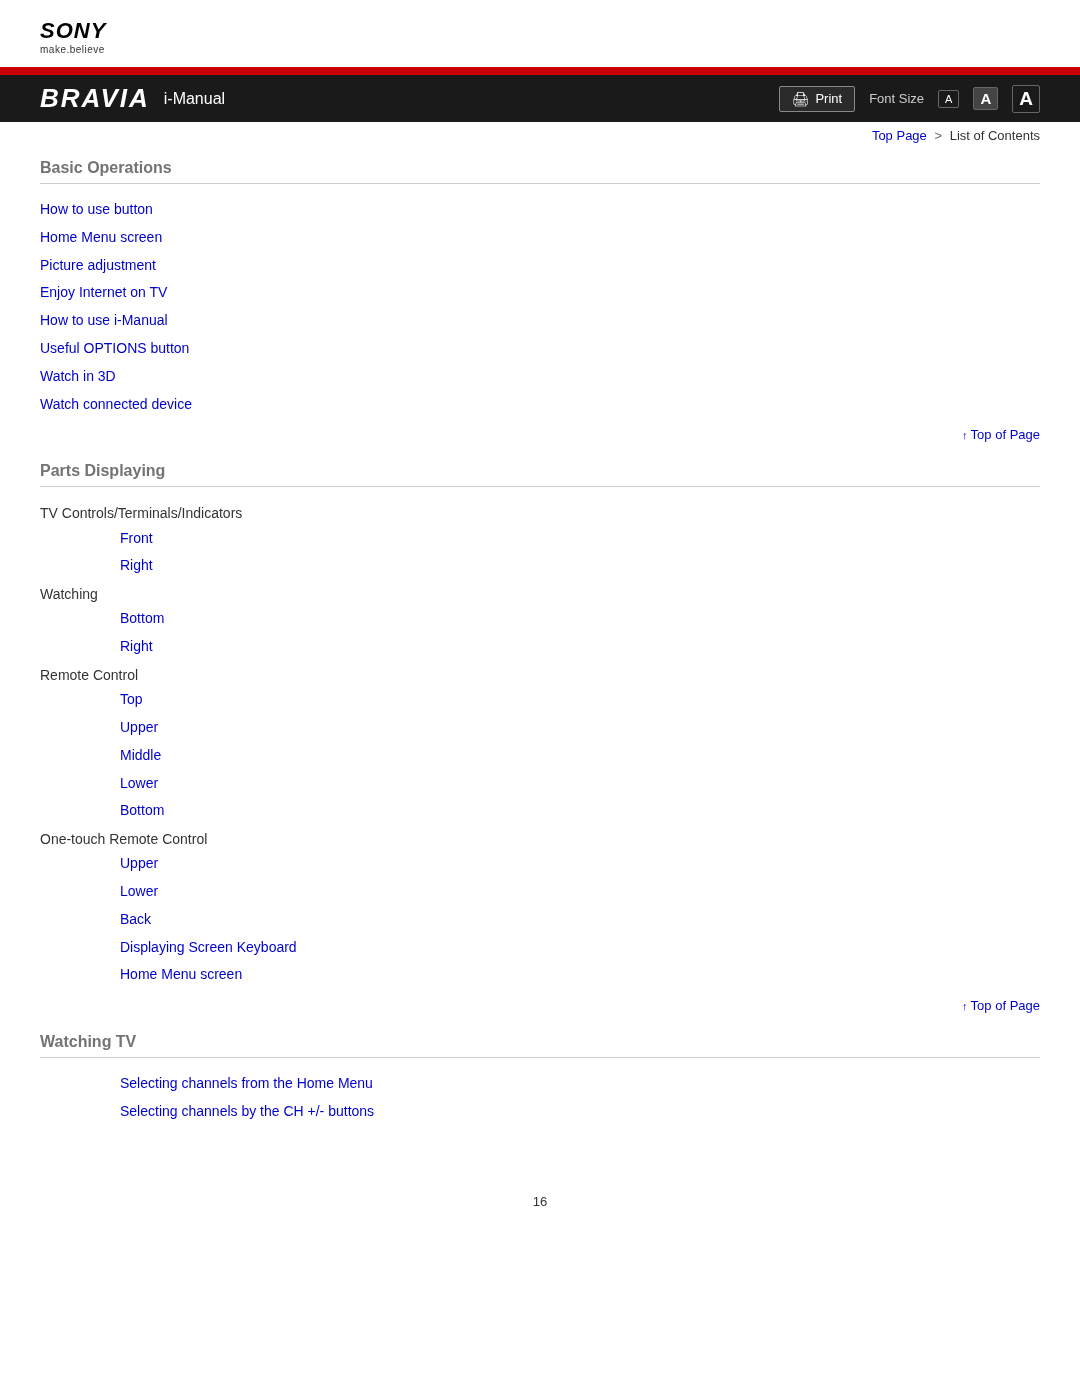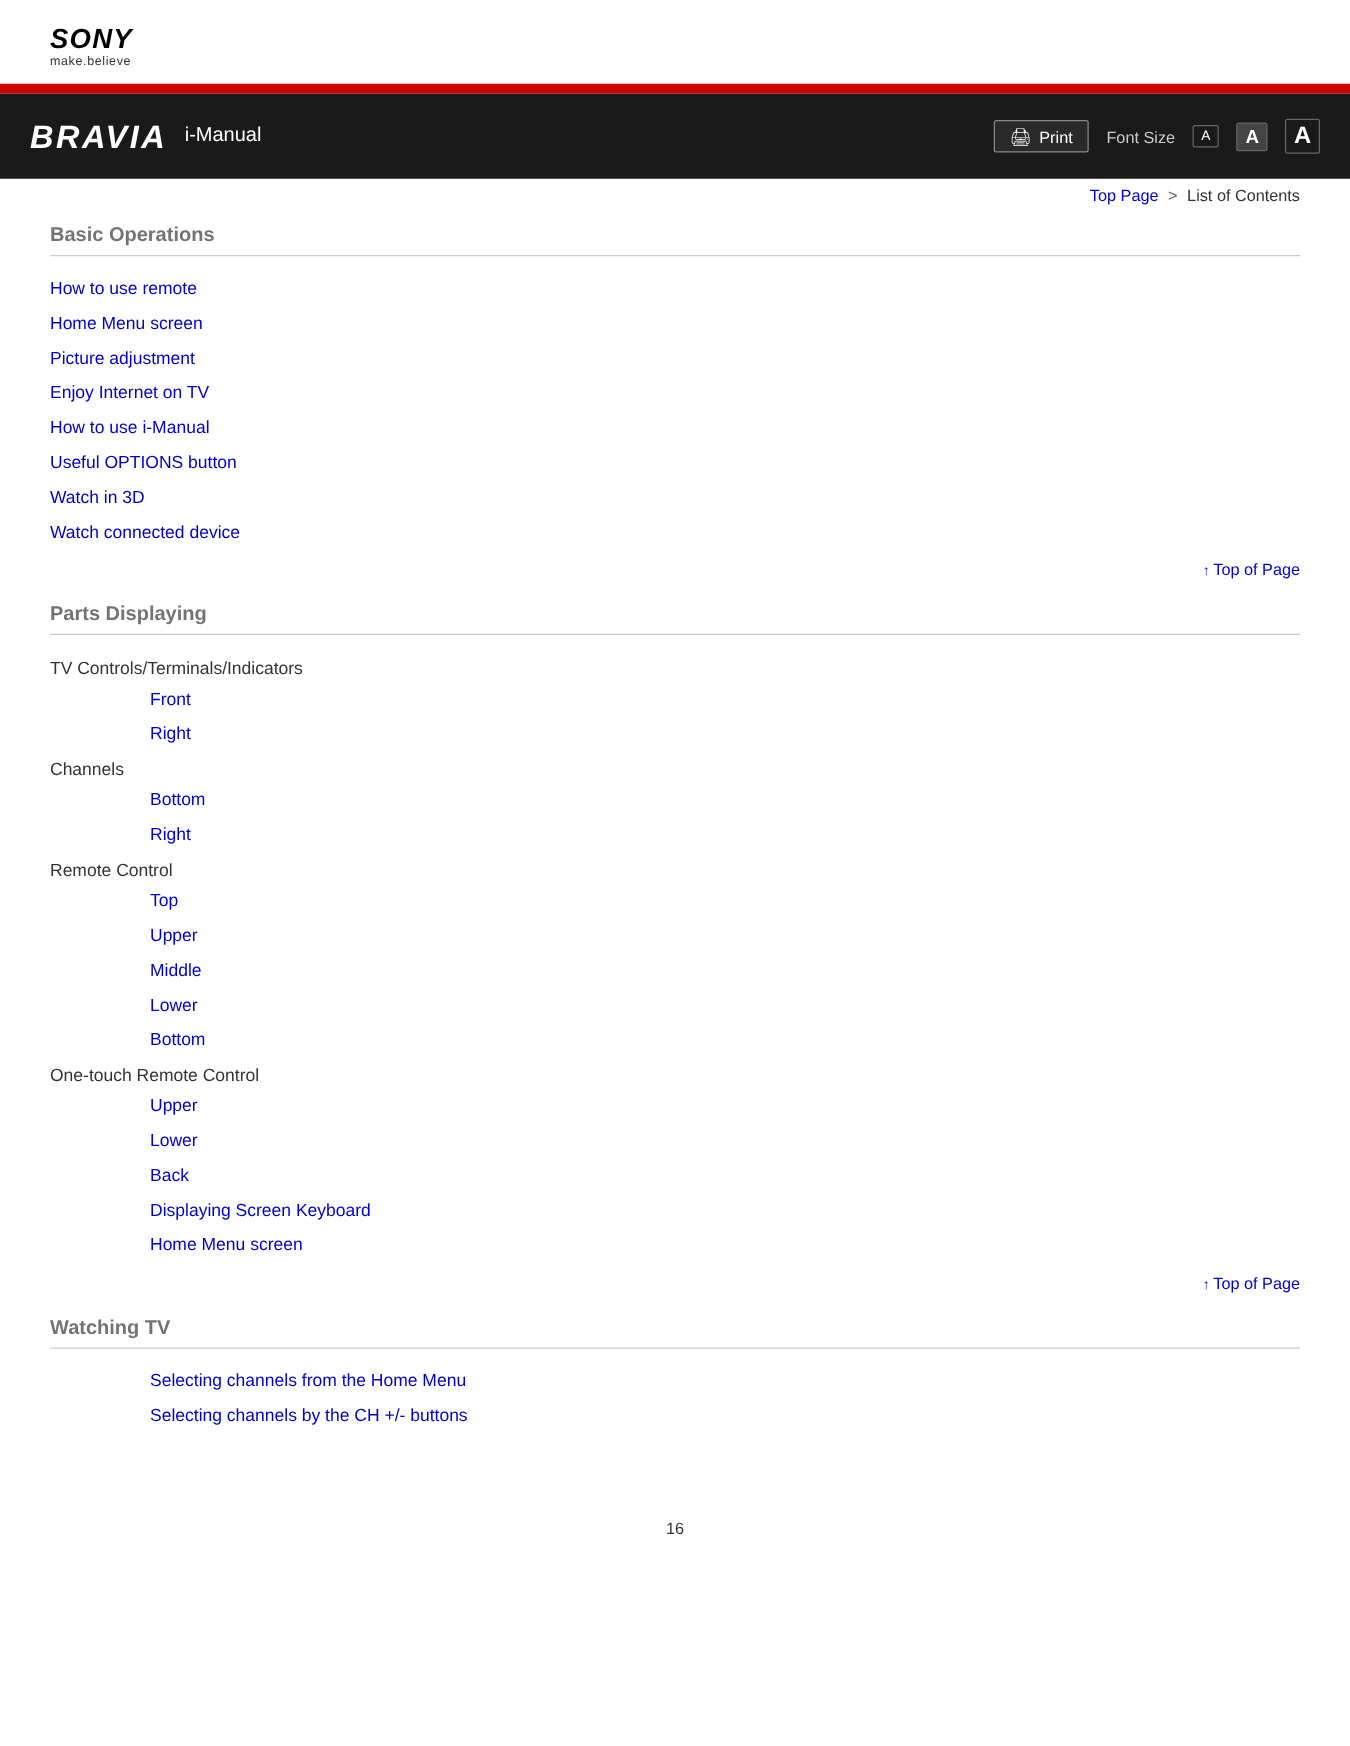--- a/index.html
+++ b/index.html
@@ -42,22 +42,22 @@
       background: #cc0000;
       margin: 0;
     }
 
     
     .nav-bar {
       background: #1a1a1a;
       display: flex;
       align-items: center;
       justify-content: space-between;
-      padding: 0 24px;
-      height: 68px;
+      padding: 0 40px;
+      height: 47px;
     }
     .nav-bar-left {
       display: flex;
       align-items: center;
       gap: 14px;
     }
     .bravia-logo {
       font-size: 26px;
       font-weight: bold;
       color: #fff;
@@ -217,21 +217,21 @@
   <span class="breadcrumb-sep">&gt;</span>
   <span class="breadcrumb-current">List of Contents</span>
 </div>
 
 <div class="content">
 
   <div class="section">
     <div class="section-title">Basic Operations</div>
     <hr class="section-divider">
     <ul class="link-list">
-      <li><a href="#">How to use remote</a></li>
+      <li><a href="#">How to use button</a></li>
       <li><a href="#">Home Menu screen</a></li>
       <li><a href="#">Picture adjustment</a></li>
       <li><a href="#">Enjoy Internet on TV</a></li>
       <li><a href="#">How to use i-Manual</a></li>
       <li><a href="#">Useful OPTIONS button</a></li>
       <li><a href="#">Watch in 3D</a></li>
       <li><a href="#">Watch connected device</a></li>
     </ul>
     <div class="top-of-page">
       <a href="#">
@@ -243,21 +243,21 @@
   <div class="section">
     <div class="section-title">Parts Displaying</div>
     <hr class="section-divider">
 
     <div class="static-text">TV Controls/Terminals/Indicators</div>
     <ul class="link-list indent-1">
       <li><a href="#">Front</a></li>
       <li><a href="#">Right</a></li>
     </ul>
 
-    <div class="static-text">Channels</div>
+    <div class="static-text">Watching</div>
     <ul class="link-list indent-1">
       <li><a href="#">Bottom</a></li>
       <li><a href="#">Right</a></li>
     </ul>
 
     <div class="static-text">Remote Control</div>
     <ul class="link-list indent-1">
       <li><a href="#">Top</a></li>
       <li><a href="#">Upper</a></li>
       <li><a href="#">Middle</a></li>

